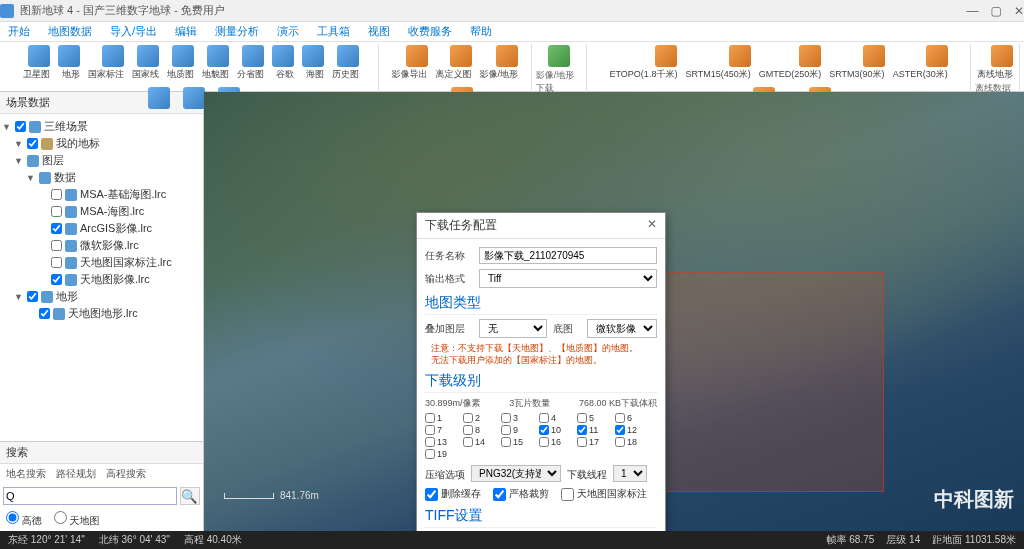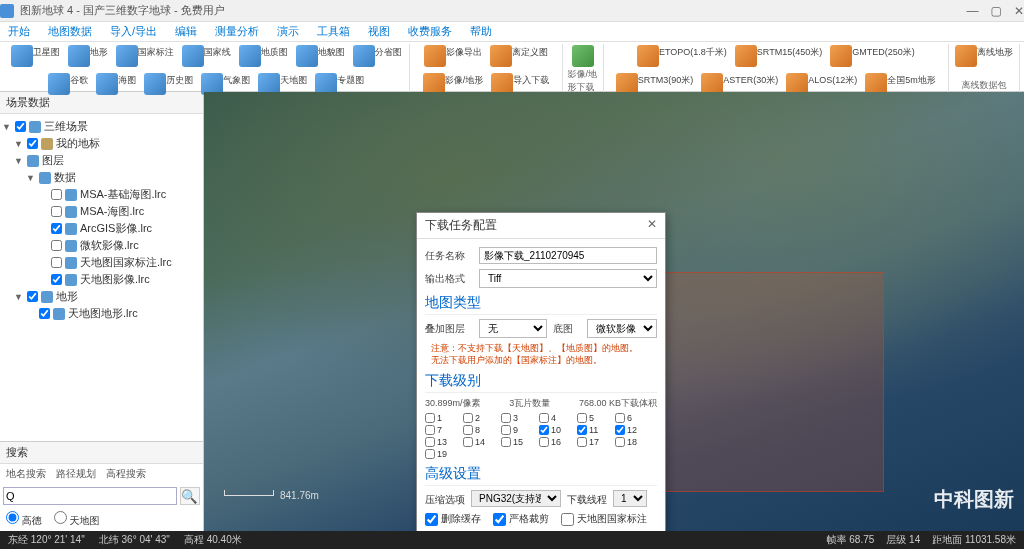--- a/index.html
+++ b/index.html
@@ -7,21 +7,21 @@
 .titlebar{height:22px;background:#f0f0f0;display:flex;align-items:center;padding:0 0;border-bottom:1px solid #ddd}
 .titlebar .logo{width:14px;height:14px;background:#4a90d9;border-radius:2px;margin-right:6px}
 .titlebar .title{flex:1;color:#555;font-size:11px}
 .titlebar .winbtns{display:flex;gap:12px}
 .titlebar .winbtns span{cursor:pointer;color:#666;font-size:12px}
 .menubar{height:20px;background:#fff;display:flex;align-items:center;padding:0 8px;gap:18px;border-bottom:1px solid #e0e0e0}
 .menubar span{color:#0078d4;font-size:11px;cursor:pointer}
 .ribbon{height:50px;background:#fff;display:flex;align-items:flex-start;padding:2px 4px;border-bottom:1px solid #ccc}
 .rgroup{display:flex;flex-direction:column;align-items:center;border-right:1px solid #e0e0e0;padding:0 4px;height:48px}
 .rgroup .icons{display:flex;gap:4px;flex-wrap:wrap;justify-content:center}
-.ricon{display:flex;flex-direction:row;align-items:flex-start;cursor:pointer;padding:1px 2px}
+.ricon{display:flex;flex-direction:column;align-items:flex-end;cursor:pointer;padding:1px 2px}
 .ricon .ic{width:22px;height:22px;background:linear-gradient(135deg,#6ab0f0,#3a80c0);border-radius:3px;position:relative}
 .ricon .ic.orange{background:linear-gradient(135deg,#f0a050,#d07020)}
 .ricon .ic.green{background:linear-gradient(135deg,#70c070,#409040)}
 .ricon .lbl{font-size:9px;color:#444;margin-top:1px;white-space:nowrap}
 .rgroup .glabel{font-size:9px;color:#666;margin-top:auto}
 .workspace{display:flex;height:calc(549px - 22px - 20px - 50px - 18px)}
 .sidebar{width:204px;background:#fff;border-right:1px solid #ccc;display:flex;flex-direction:column}
 .panel-head{background:#f5f5f5;padding:3px 6px;font-size:11px;color:#333;border-bottom:1px solid #ddd}
 .tree{flex:1;overflow:auto;padding:4px 2px;font-size:11px}
 .tree-item{display:flex;align-items:center;padding:1px 0;gap:3px}
@@ -36,21 +36,21 @@
 .search-box{display:flex;padding:3px;gap:3px}
 .search-box input{flex:1;border:1px solid #aac;padding:2px;font-size:11px}
 .search-box button{width:20px;border:1px solid #ccc;background:#f5f5f5;cursor:pointer}
 .radios{display:flex;gap:12px;padding:3px 6px;font-size:10px}
 .map{flex:1;position:relative;background:linear-gradient(160deg,#3a5a4a 0%,#4a6a5a 25%,#5a7a8a 40%,#4a6a7a 55%,#2a4a6a 70%,#1a3a5a 100%);overflow:hidden}
 .map::before{content:"";position:absolute;inset:0;background:
  radial-gradient(ellipse 300px 200px at 30% 20%,rgba(90,110,80,0.8),transparent),
  radial-gradient(ellipse 400px 250px at 70% 15%,rgba(100,120,90,0.7),transparent),
  radial-gradient(ellipse 350px 180px at 50% 45%,rgba(70,100,120,0.6),transparent);}
 .selection{position:absolute;left:300px;top:180px;width:380px;height:220px;background:rgba(200,80,40,0.25);border:1px solid rgba(200,60,30,0.6)}
-.scale{position:absolute;left:20px;bottom:30px;color:#ddd;font-size:10px;display:flex;gap:6px}
+.scale{position:absolute;left:20px;bottom:30px;color:#ddd;font-size:10px;display:flex;align-items:center;gap:6px}
 .scale .bar{width:50px;height:6px;border:1px solid #ddd;border-top:none}
 .watermark{position:absolute;right:10px;bottom:18px;color:#fff;font-size:20px;font-weight:bold;opacity:0.9}
 .dialog{position:absolute;left:212px;top:120px;width:250px;background:#fff;border:1px solid #888;box-shadow:2px 2px 8px rgba(0,0,0,0.3);z-index:10}
 .dlg-title{display:flex;justify-content:space-between;padding:4px 8px;font-size:12px;color:#333;border-bottom:1px solid #ddd}
 .dlg-title .x{cursor:pointer;color:#666}
 .dlg-body{padding:8px;font-size:11px}
 .frow{display:flex;align-items:center;margin-bottom:5px;gap:6px}
 .frow label{width:48px;color:#444;font-size:10px}
 .frow input[type=text],.frow select{flex:1;border:1px solid #bbb;padding:2px 4px;font-size:10px;background:#fff}
 .sect{color:#0066cc;font-size:14px;margin:6px 0 4px;border-bottom:1px solid #eee;padding-bottom:2px}
@@ -370,21 +370,20 @@
             <label><input type="checkbox" checked="" style=""> 11</label>
             <label><input type="checkbox" checked="" style=""> 12</label>
             <label><input type="checkbox" style=""> 13</label>
             <label><input type="checkbox" style=""> 14</label>
             <label><input type="checkbox" style=""> 15</label>
             <label><input type="checkbox" style=""> 16</label>
             <label><input type="checkbox" style=""> 17</label>
             <label><input type="checkbox" style=""> 18</label>
             <label><input type="checkbox" style=""> 19</label>
           </div>
-        <div class="sect">高级设置</div>
         <div class="adv-row">
             <span>压缩选项</span>
             <select style="width:90px"><option>PNG32(支持透明)</option></select>
             <span>下载线程</span>
             <select style="width:34px"><option>16</option></select>
           </div>
         <div class="chk-row">
           <label>
               <input type="checkbox" checked="" style=""> 
               <span>删除缓存</span>

